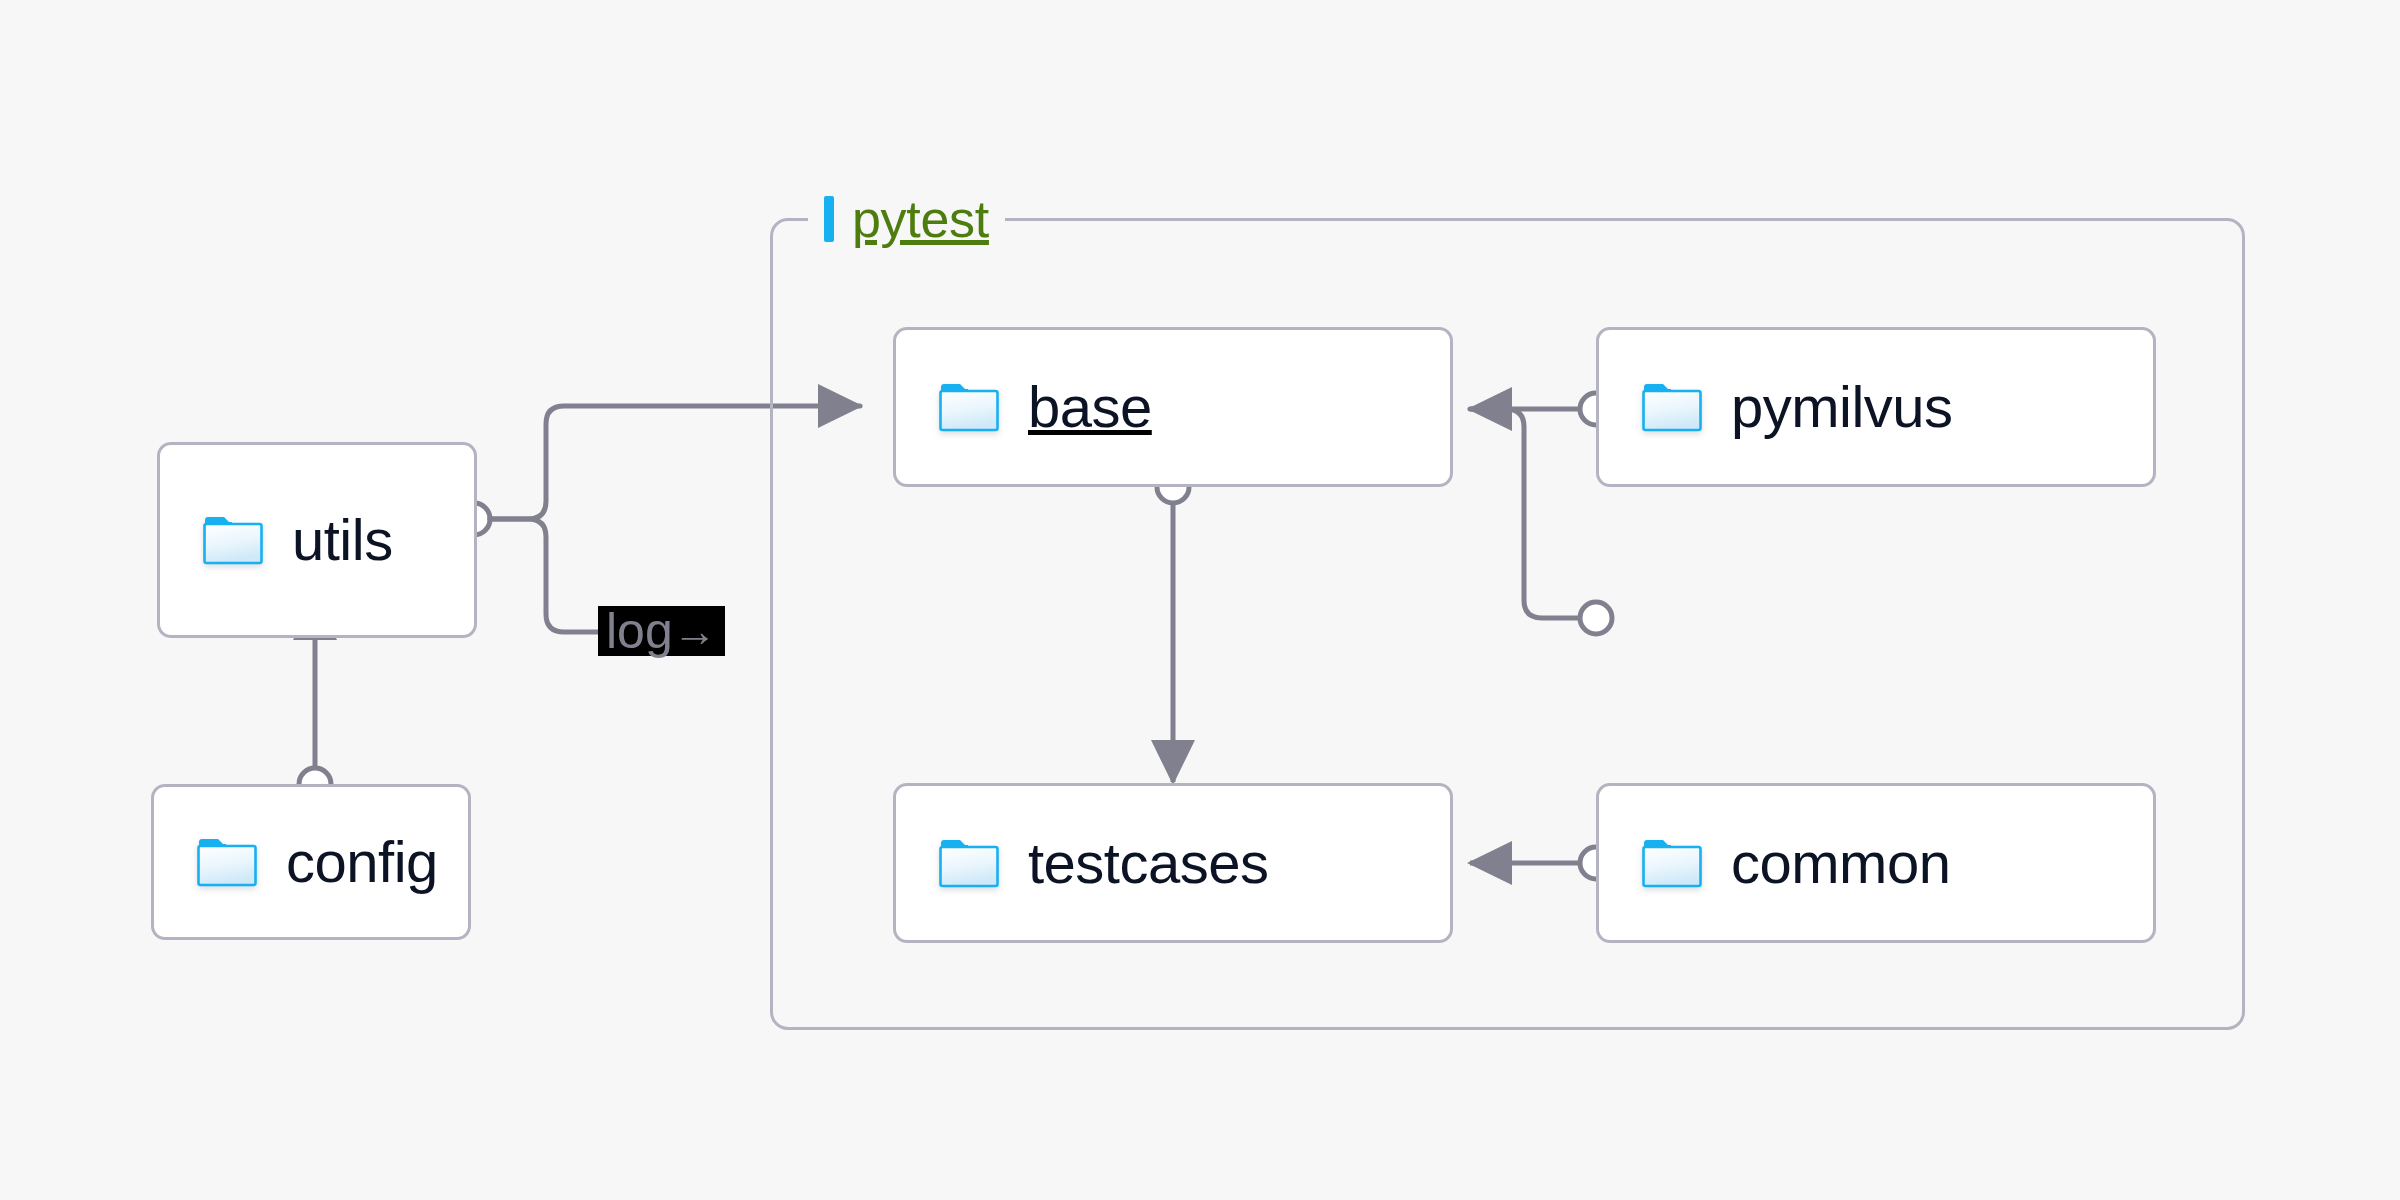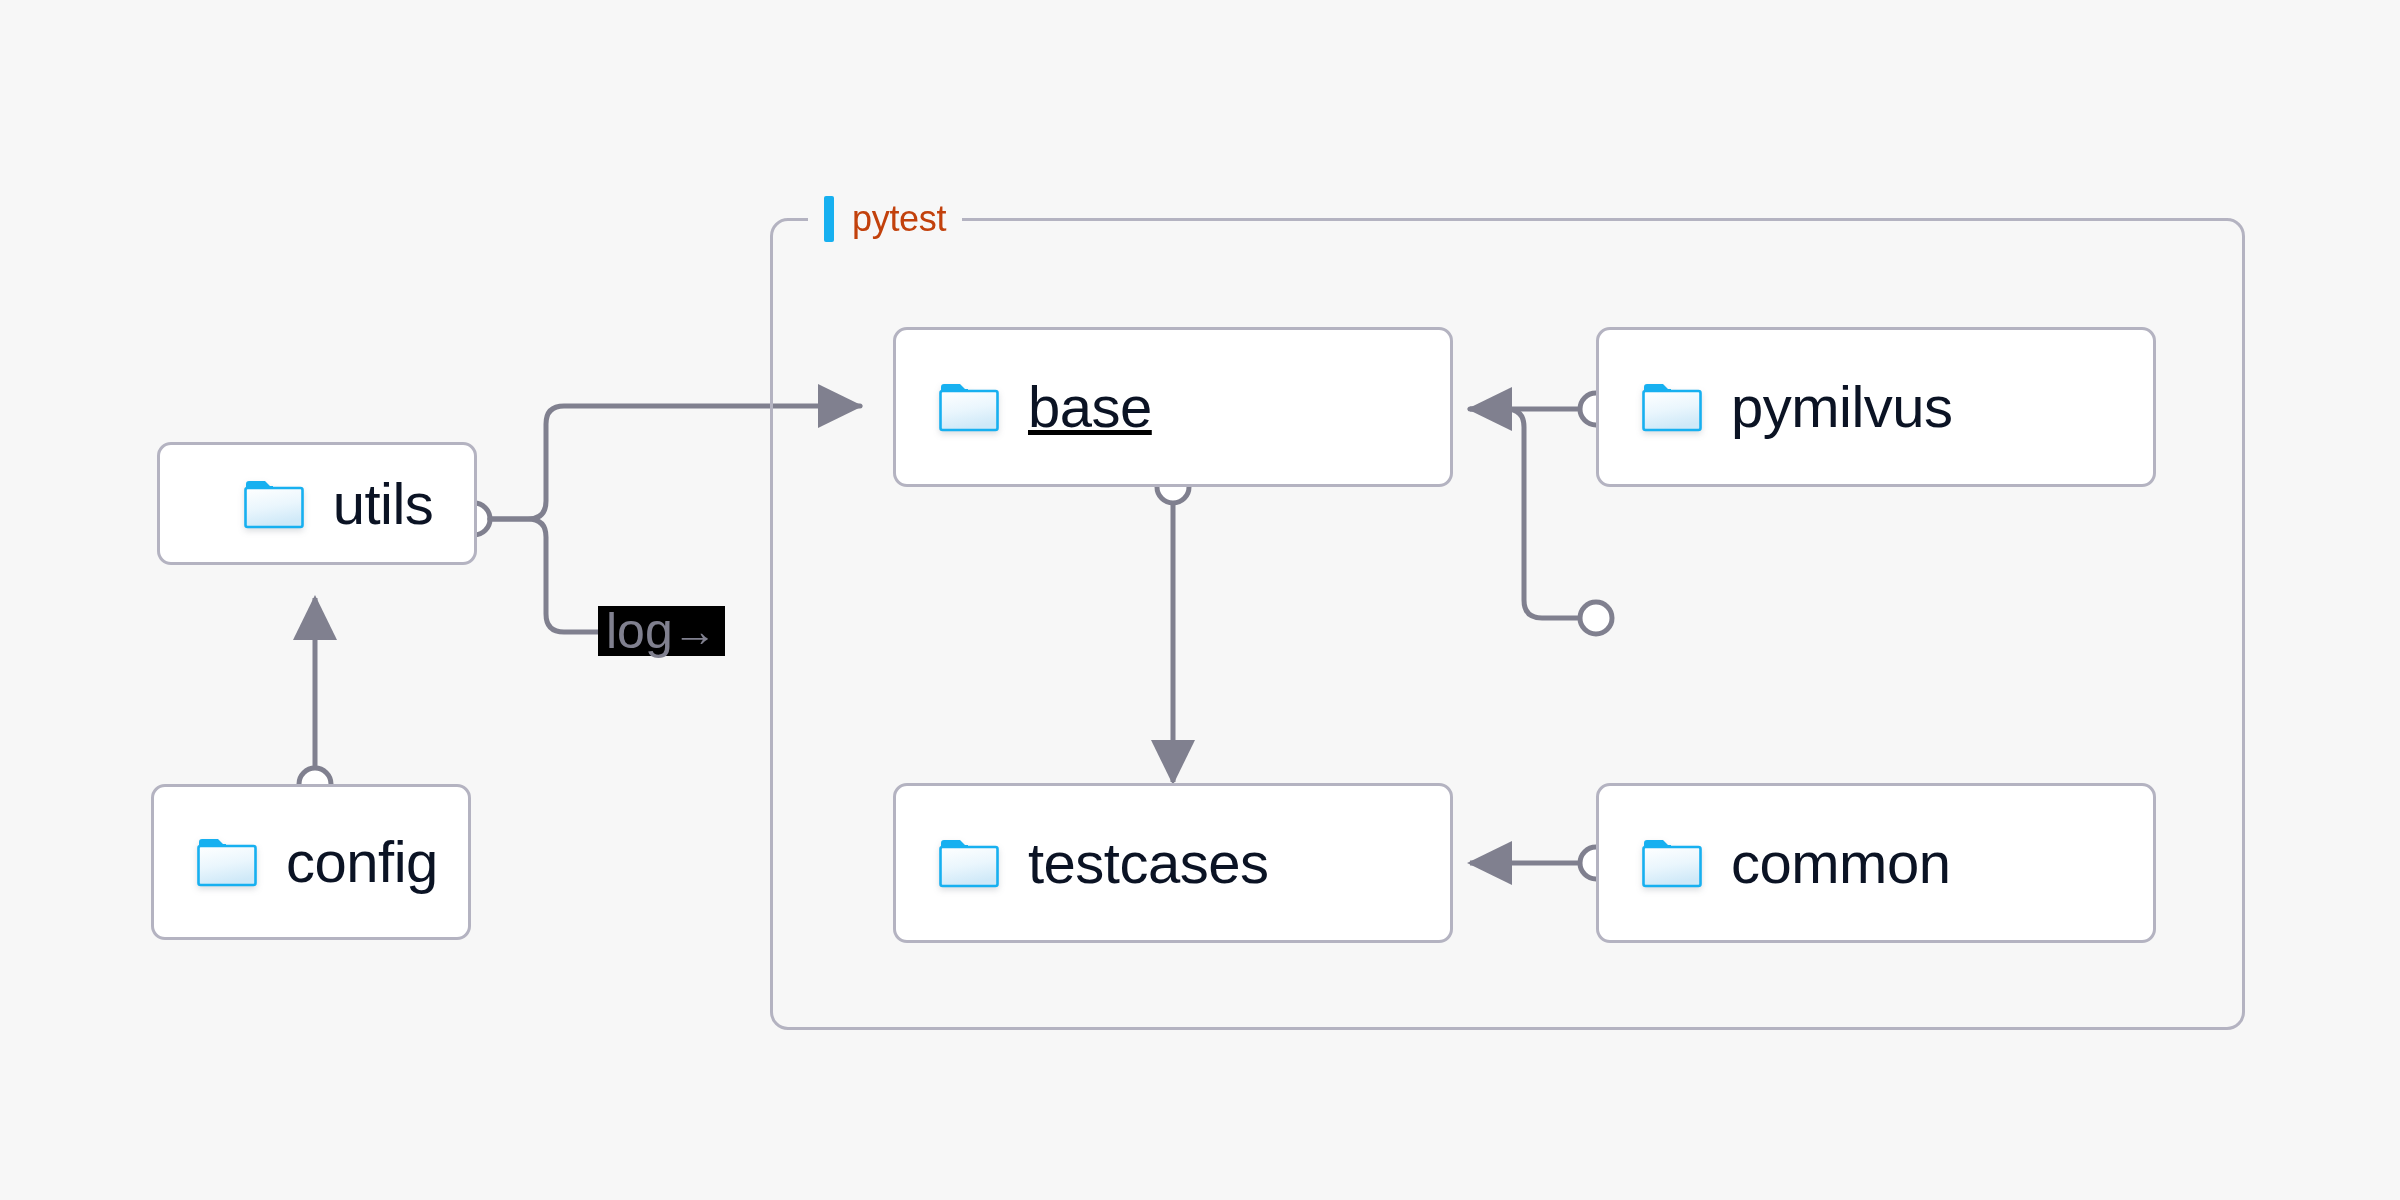--- a/index.html
+++ b/index.html
@@ -46,21 +46,21 @@
   .group-title {
     position:absolute;
     display:flex;
     align-items:center;
     gap:18px;
     background:#f7f7f7;
     padding:0 16px;
     height:58px;
   }
   .group-title .bar { width:10px; height:46px; background:#17b0f0; border-radius:2px; flex:0 0 auto; }
-  .group-title .gtxt { font-size:36px; color:#c2410c; font-weight:400; letter-spacing:-0.3px; line-height:1; }
+  .group-title .gtxt { font-size:52px; color:#4d7c0f; font-weight:400; letter-spacing:-0.3px; line-height:1;text-decoration:underline; }
 
   
   .edge-label {
     position:absolute;
     display:flex;
     align-items:center;
     color:#80808f;
     font-size:50px;
     font-weight:400;
     line-height:1;
@@ -125,21 +125,21 @@
   <div class="group-title" style="left:808px; top:190px;">
     <span class="bar"></span>
     <span class="gtxt">pytest</span>
   </div>
 
   <div class="edge-label" style="left:598px; top:606px;">
     <span>log</span>
     <span class="arrowglyph">→</span>
   </div>
 
-  <div class="node" style="left:157px; top:442px; width:320px; height:123px;justify-content:center;">
+  <div class="node" style="left:157px; top:442px; width:320px; height:196px;">
     <svg class="folder" viewBox="0 0 62 52">
       <path d="M3,9 L3,6 Q3,3 6,3 L22,3 L27,8 L30,8 L30,12 L3,12 Z" fill="#17b0f0"></path>
       <rect x="2.5" y="10" width="57" height="39" rx="2" fill="url(#folderGrad)" stroke="#17b0f0" stroke-width="2.6"></rect>
     </svg>
     <span class="label">utils</span>
   </div>
 
   <div class="node" style="left:151px; top:784px; width:320px; height:156px;">
     <svg class="folder" viewBox="0 0 62 52">
       <path d="M3,9 L3,6 Q3,3 6,3 L22,3 L27,8 L30,8 L30,12 L3,12 Z" fill="#17b0f0"></path>

